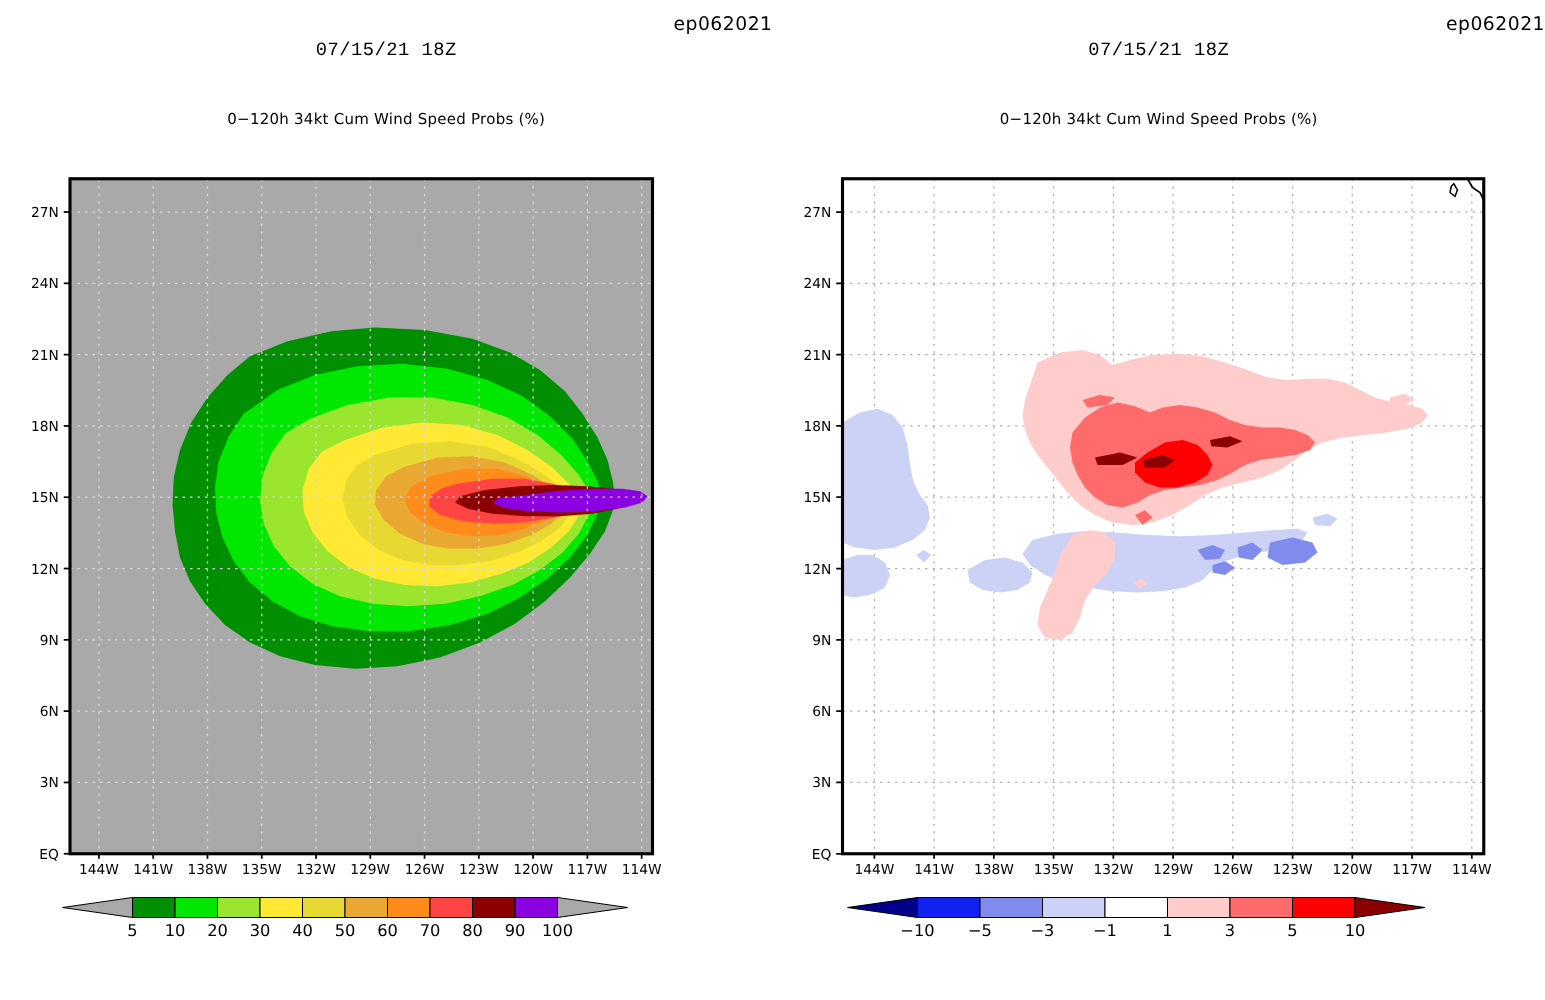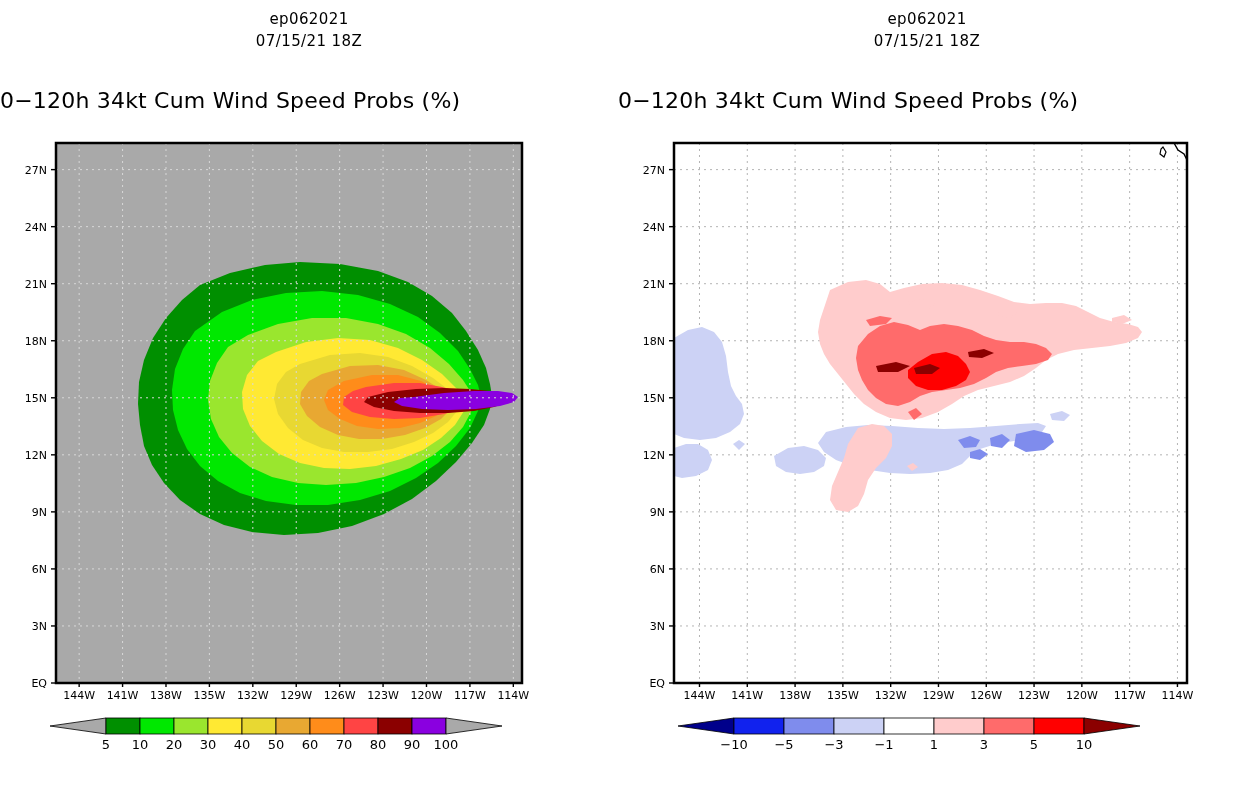--- a/index.html
+++ b/index.html
@@ -25,39 +25,41 @@
     width: 618px;
     height: 800px;
   }
   .panel-left  { left: 0; }
   .panel-right { left: 618px; }
   .title-storm {
     position: absolute;
     top: 10px;
     left: 0;
     width: 618px;
+    text-align: right;
+    font-size: 15px;
+    letter-spacing: 0.4px;
+  }
+  .title-date {
+    position: absolute;
+    top: 32px;
+    left: 0;
+    width: 618px;
     text-align: center;
     font-size: 15px;
     letter-spacing: 0.4px;
-  }
-  .title-date {
-    position: absolute;
-    top: 32px;
-    left: 0;
-    width: 618px;
-    text-align: center;
-    font-size: 15px;
-    letter-spacing: 0.4px;
+    font-family: Liberation Mono, monospace;
   }
   .title-main {
     position: absolute;
     top: 88px;
     left: 0;
     width: 618px;
-    font-size: 22px;
+    text-align: center;
+    font-size: 12px;
     letter-spacing: 0.2px;
   }
   .title-sub {
     position: absolute;
     top: 119px;
     left: 0;
     width: 618px;
     text-align: center;
     font-size: 16px;
     letter-spacing: 0.2px;

